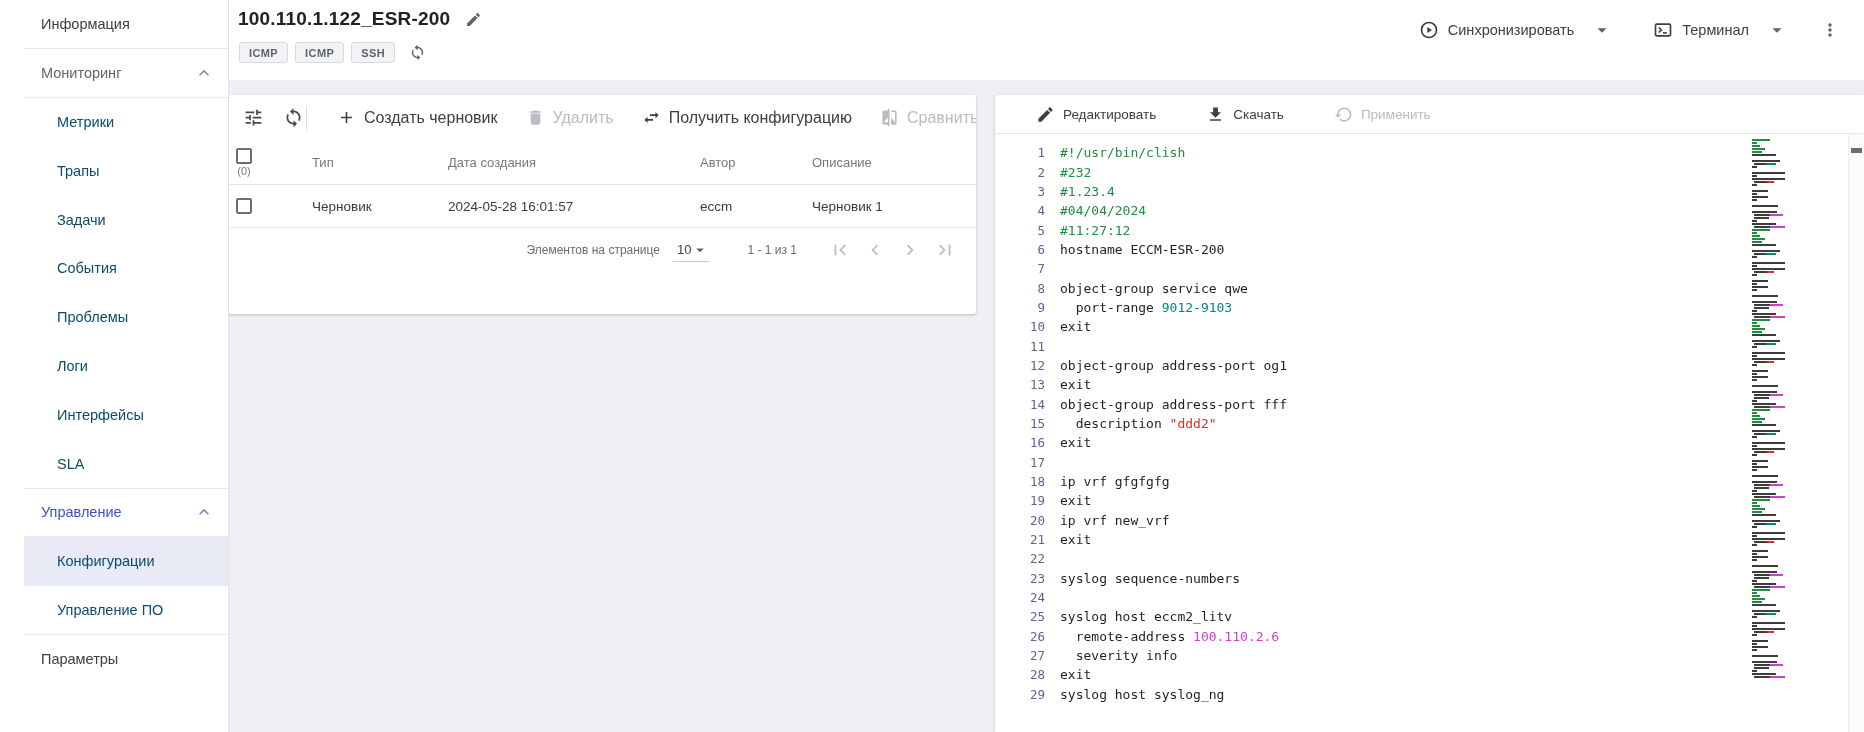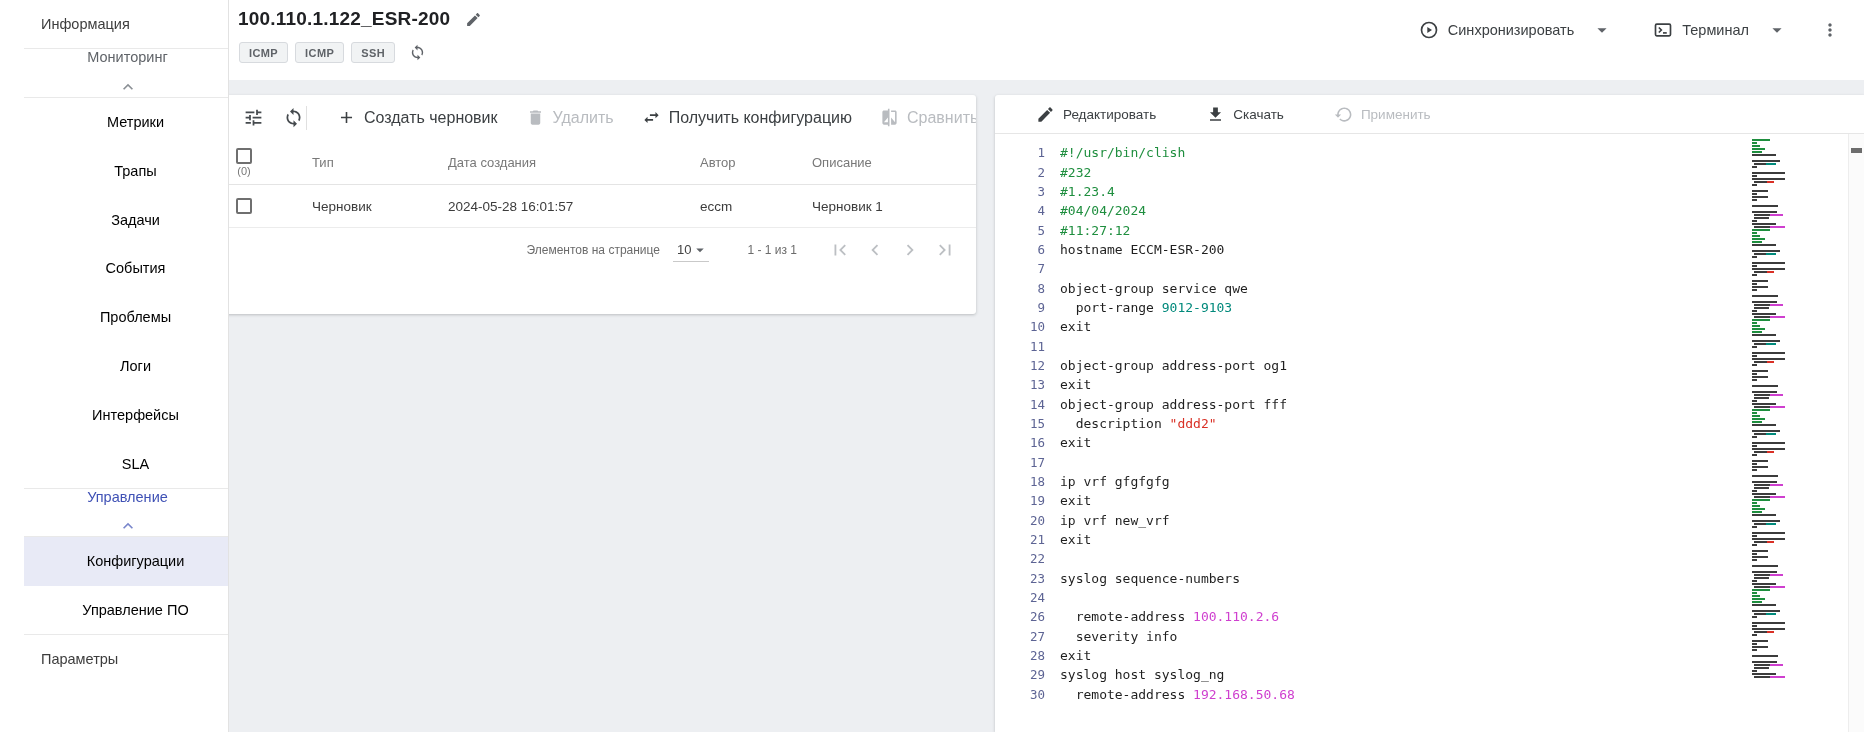--- a/index.html
+++ b/index.html
@@ -5,22 +5,22 @@
   html,body{margin:0;padding:0;background:#fff;}
   .app{position:relative;width:1864px;height:732px;overflow:hidden;background:#fff;
        font-family:"Liberation Sans",sans-serif;color:#3c4043;}
   svg{display:block;}
 
   
   .sidebar{position:absolute;left:0;top:0;width:205px;height:732px;background:#fff;
            border-right:1px solid #e2e2e2;z-index:3;box-sizing:border-box;margin-left:24px;}
   .sb-item{height:48.8px;box-sizing:border-box;display:flex;align-items:center;
            padding:0 14px 0 17px;font-size:14.5px;color:#3d3d3d;cursor:pointer;}
-  .sb-item.sub{padding-left:33px;color:#000000;justify-content:center;}
-  .sb-item.section{justify-content:space-between;color:#5f6368;flex-direction:column;}
+  .sb-item.sub{padding-left:33px;color:#0c4a6e;}
+  .sb-item.section{justify-content:space-between;color:#5f6368;}
   .sb-item.section.active{color:var(--accent,#3f51b5);}
   .sb-item.selected{background:var(--selected-bg,#e8eaf6);}
   .sb-item.dtop{border-top:1px solid #e9e9e9;}
   .sb-item.dbot{border-bottom:1px solid #e9e9e9;}
   .chev{width:20px;height:20px;fill:#8a8f94;flex:none;}
   .sb-item.section.active .chev{fill:#7986cb;}
 
   
   .topbar{position:absolute;left:206px;top:0;right:0;height:80px;background:#fff;}
   .title-row{position:absolute;left:32px;top:8px;display:flex;align-items:center;gap:15px;}
@@ -424,38 +424,38 @@
             </div>
             <div class="code-line">
               <span class="ln">23</span>
               <span class="lc"><span class="tk-plain">syslog sequence-numbers</span></span>
             </div>
             <div class="code-line">
               <span class="ln">24</span>
               <span class="lc"></span>
             </div>
             <div class="code-line">
+              <span class="ln">25</span>
+              <span class="lc"><span class="tk-plain">syslog host eccm2_litv</span></span>
+            </div>
+            <div class="code-line">
               <span class="ln">26</span>
               <span class="lc"><span class="tk-plain">  remote-address </span><span class="tk-ip">100.110.2.6</span></span>
             </div>
             <div class="code-line">
               <span class="ln">27</span>
               <span class="lc"><span class="tk-plain">  severity info</span></span>
             </div>
             <div class="code-line">
               <span class="ln">28</span>
               <span class="lc"><span class="tk-plain">exit</span></span>
             </div>
             <div class="code-line">
               <span class="ln">29</span>
               <span class="lc"><span class="tk-plain">syslog host syslog_ng</span></span>
-            </div>
-            <div class="code-line">
-              <span class="ln">30</span>
-              <span class="lc"><span class="tk-plain">  remote-address </span><span class="tk-ip">192.168.50.68</span></span>
             </div>
           </div>
         <div class="minimap" id="minimap">
             <div class="mm-line">
               <span style="width: 18.4px; margin-left: 0px; background: rgb(30, 142, 62);"></span>
             </div>
             <div class="mm-line">
               <span style="width: 4.6px; margin-left: 0px; background: rgb(30, 142, 62);"></span>
             </div>
             <div class="mm-line">

